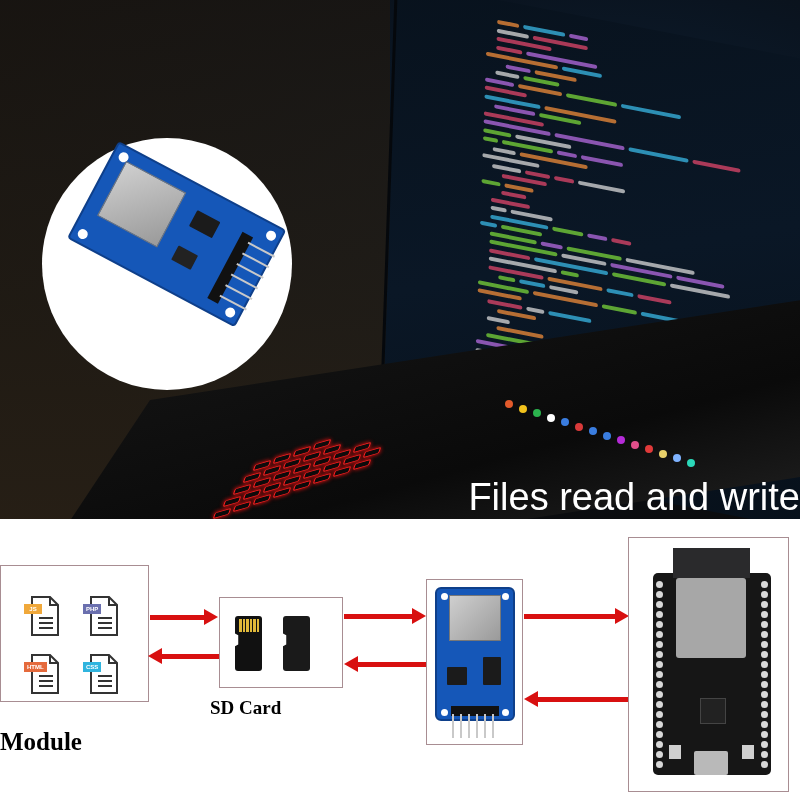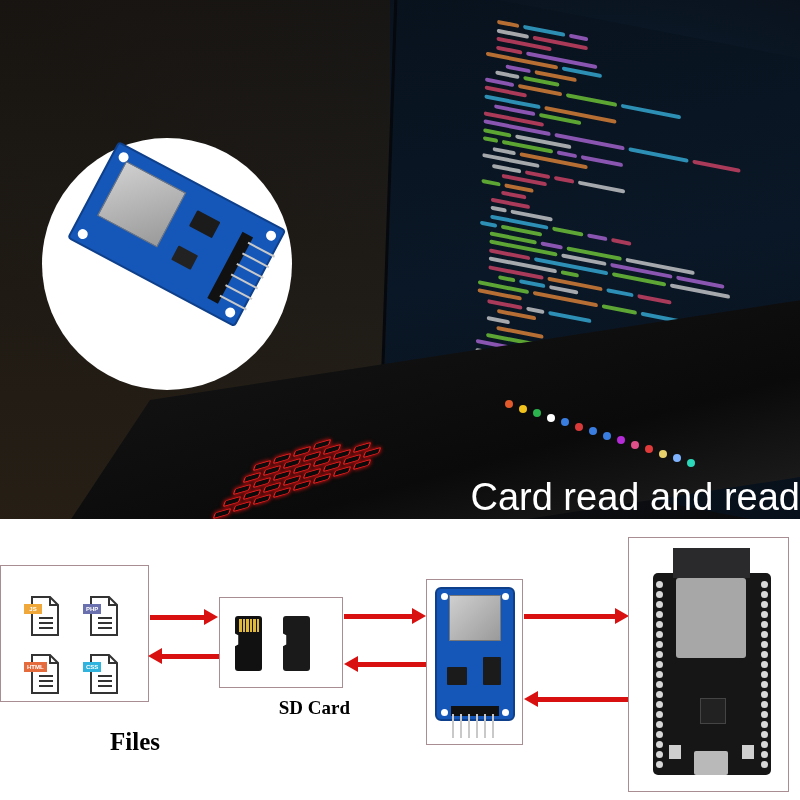--- a/index.html
+++ b/index.html
@@ -74,21 +74,21 @@
   .chip { position: absolute; background: #1b1b1b; border-radius: 1px; }
   .pin { position: absolute; background: #c9c9c9; }
   .header { position: absolute; background: #111; }
 
   
   .box {
     position: absolute; border: 1.5px solid #a88d92; background: #fff;
   }
   .caption {
     position: absolute; font-family: "Liberation Serif", serif; font-weight: bold;
-    color: #000; text-align: right; white-space: nowrap;
+    color: #000; text-align: left; white-space: nowrap;
   }
 
   .arrow {
     position: absolute; height: 5px; background: #d81010;
   }
   .arrow.right::after {
     content: ""; position: absolute; right: -10px; top: -6px;
     border-left: 14px solid #d81010; border-top: 8px solid transparent; border-bottom: 8px solid transparent;
   }
   .arrow.left::before {
@@ -307,21 +307,21 @@
       </div>
       <div class="pin" style="left:162px;top:28px;width:30px;height:2px;"></div>
       <div class="pin" style="left:162px;top:40px;width:30px;height:2px;"></div>
       <div class="pin" style="left:162px;top:52px;width:30px;height:2px;"></div>
       <div class="pin" style="left:162px;top:64px;width:30px;height:2px;"></div>
       <div class="pin" style="left:162px;top:76px;width:30px;height:2px;"></div>
       <div class="pin" style="left:162px;top:88px;width:30px;height:2px;"></div>
     </div>
   </div>
 
-  <div class="banner-sub">Card read and read</div>
+  <div class="banner-sub">Files read and write</div>
 </div>
 
 <div>
 
   <div class="box" style="left:0;top:565px;width:149px;height:137px;">
     <div class="file-icon" style="left:29px;top:30px;">
       <svg viewBox="0 0 30 40">
           <path d="M2 1 H20 L28 9 V39 H2 Z" fill="#fff" stroke="#333" stroke-width="2"></path>
           <path d="M20 1 V9 H28" fill="none" stroke="#333" stroke-width="2"></path>
           <line x1="9" y1="22" x2="23" y2="22" stroke="#333" stroke-width="2"></line>
@@ -354,21 +354,21 @@
       <svg viewBox="0 0 30 40">
           <path d="M2 1 H20 L28 9 V39 H2 Z" fill="#fff" stroke="#333" stroke-width="2"></path>
           <path d="M20 1 V9 H28" fill="none" stroke="#333" stroke-width="2"></path>
           <line x1="9" y1="22" x2="23" y2="22" stroke="#333" stroke-width="2"></line>
           <line x1="9" y1="27" x2="23" y2="27" stroke="#333" stroke-width="2"></line>
           <line x1="9" y1="32" x2="23" y2="32" stroke="#333" stroke-width="2"></line>
         </svg>
       <div class="file-tag" style="background:#30b4de;">CSS</div>
     </div>
   </div>
-  <div class="caption" style="left:0;top:728px;width:160px;font-size:25px;">Files</div>
+  <div class="caption" style="left:0;top:728px;width:160px;font-size:25px;">Module</div>
 
   <div class="arrow right" style="left:150px;top:615px;width:58px;"></div>
   <div class="arrow left" style="left:158px;top:654px;width:62px;"></div>
 
   <div class="box" style="left:219px;top:597px;width:124px;height:91px;">
     <div class="sdcard" style="left:15px;top:18px;">
       <div class="gold-strip" style="left:4px;"></div>
       <div class="gold-strip" style="left:7.5px;"></div>
       <div class="gold-strip" style="left:11px;"></div>
       <div class="gold-strip" style="left:14.5px;"></div>

